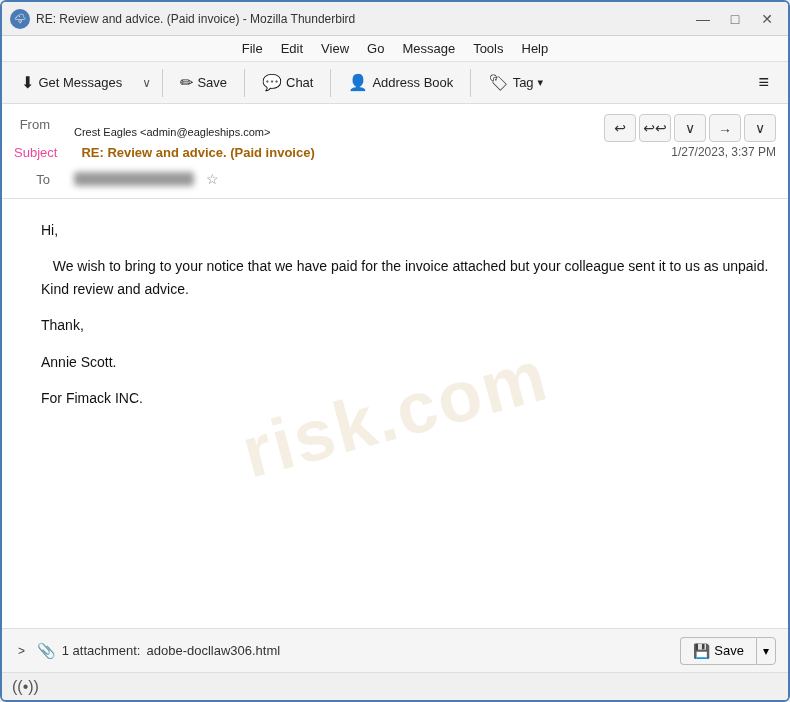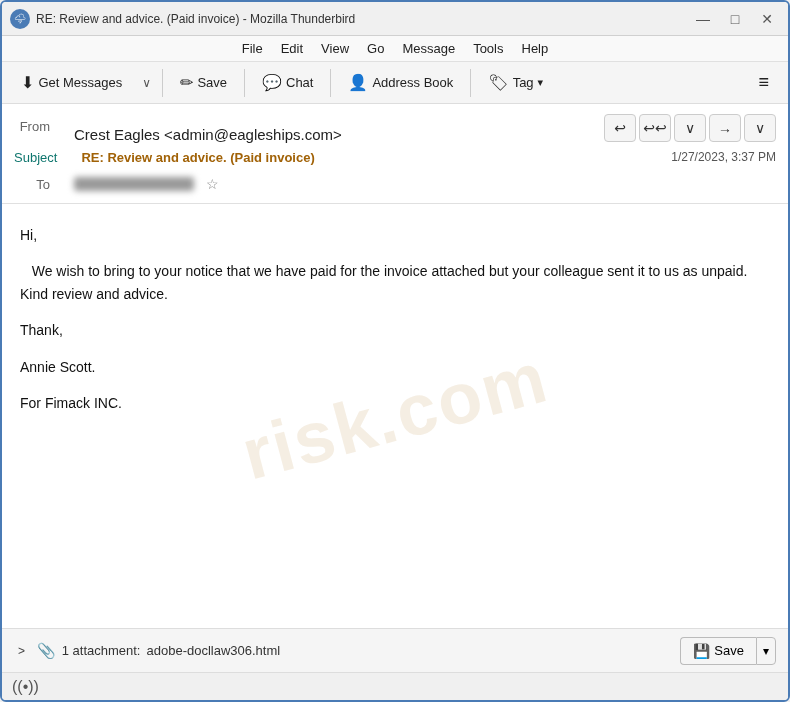--- a/index.html
+++ b/index.html
@@ -164,21 +164,21 @@
     .header-label {
       color: #666;
       font-size: 13px;
       min-width: 60px;
       text-align: right;
       padding-right: 24px;
     }
 
     .header-value {
       flex: 1;
-      font-size: 15px;
+      font-size: 11px;
       color: #222;
       margin-top: 16px;
     }
 
     .header-controls {
       display: flex;
       gap: 3px;
       position: absolute;
       right: 0;
       top: 4px;
@@ -206,21 +206,21 @@
     }
 
     .subject-row {
       display: flex;
       align-items: center;
       justify-content: space-between;
       min-height: 28px;
     }
 
     .subject-label {
-      color: #0f766e;
+      color: #ec4899;
       font-size: 13px;
       min-width: 60px;
       text-align: right;
       padding-right: 24px;
     }
 
     .subject-text {
       font-weight: bold;
       font-size: 13px;
       color: #a16207;
@@ -270,20 +270,21 @@
       font-weight: bold;
       color: rgba(200, 160, 100, 0.18);
       white-space: nowrap;
       pointer-events: none;
       user-select: none;
       letter-spacing: 2px;
     }
 
     .body-line {
       margin-bottom: 14px;
+      margin-left: 21px;
     }
 
     
     .attachment-bar {
       background: #f5f5f5;
       border-top: 1px solid #ddd;
       height: 44px;
       display: flex;
       align-items: center;
       padding: 0 12px;

